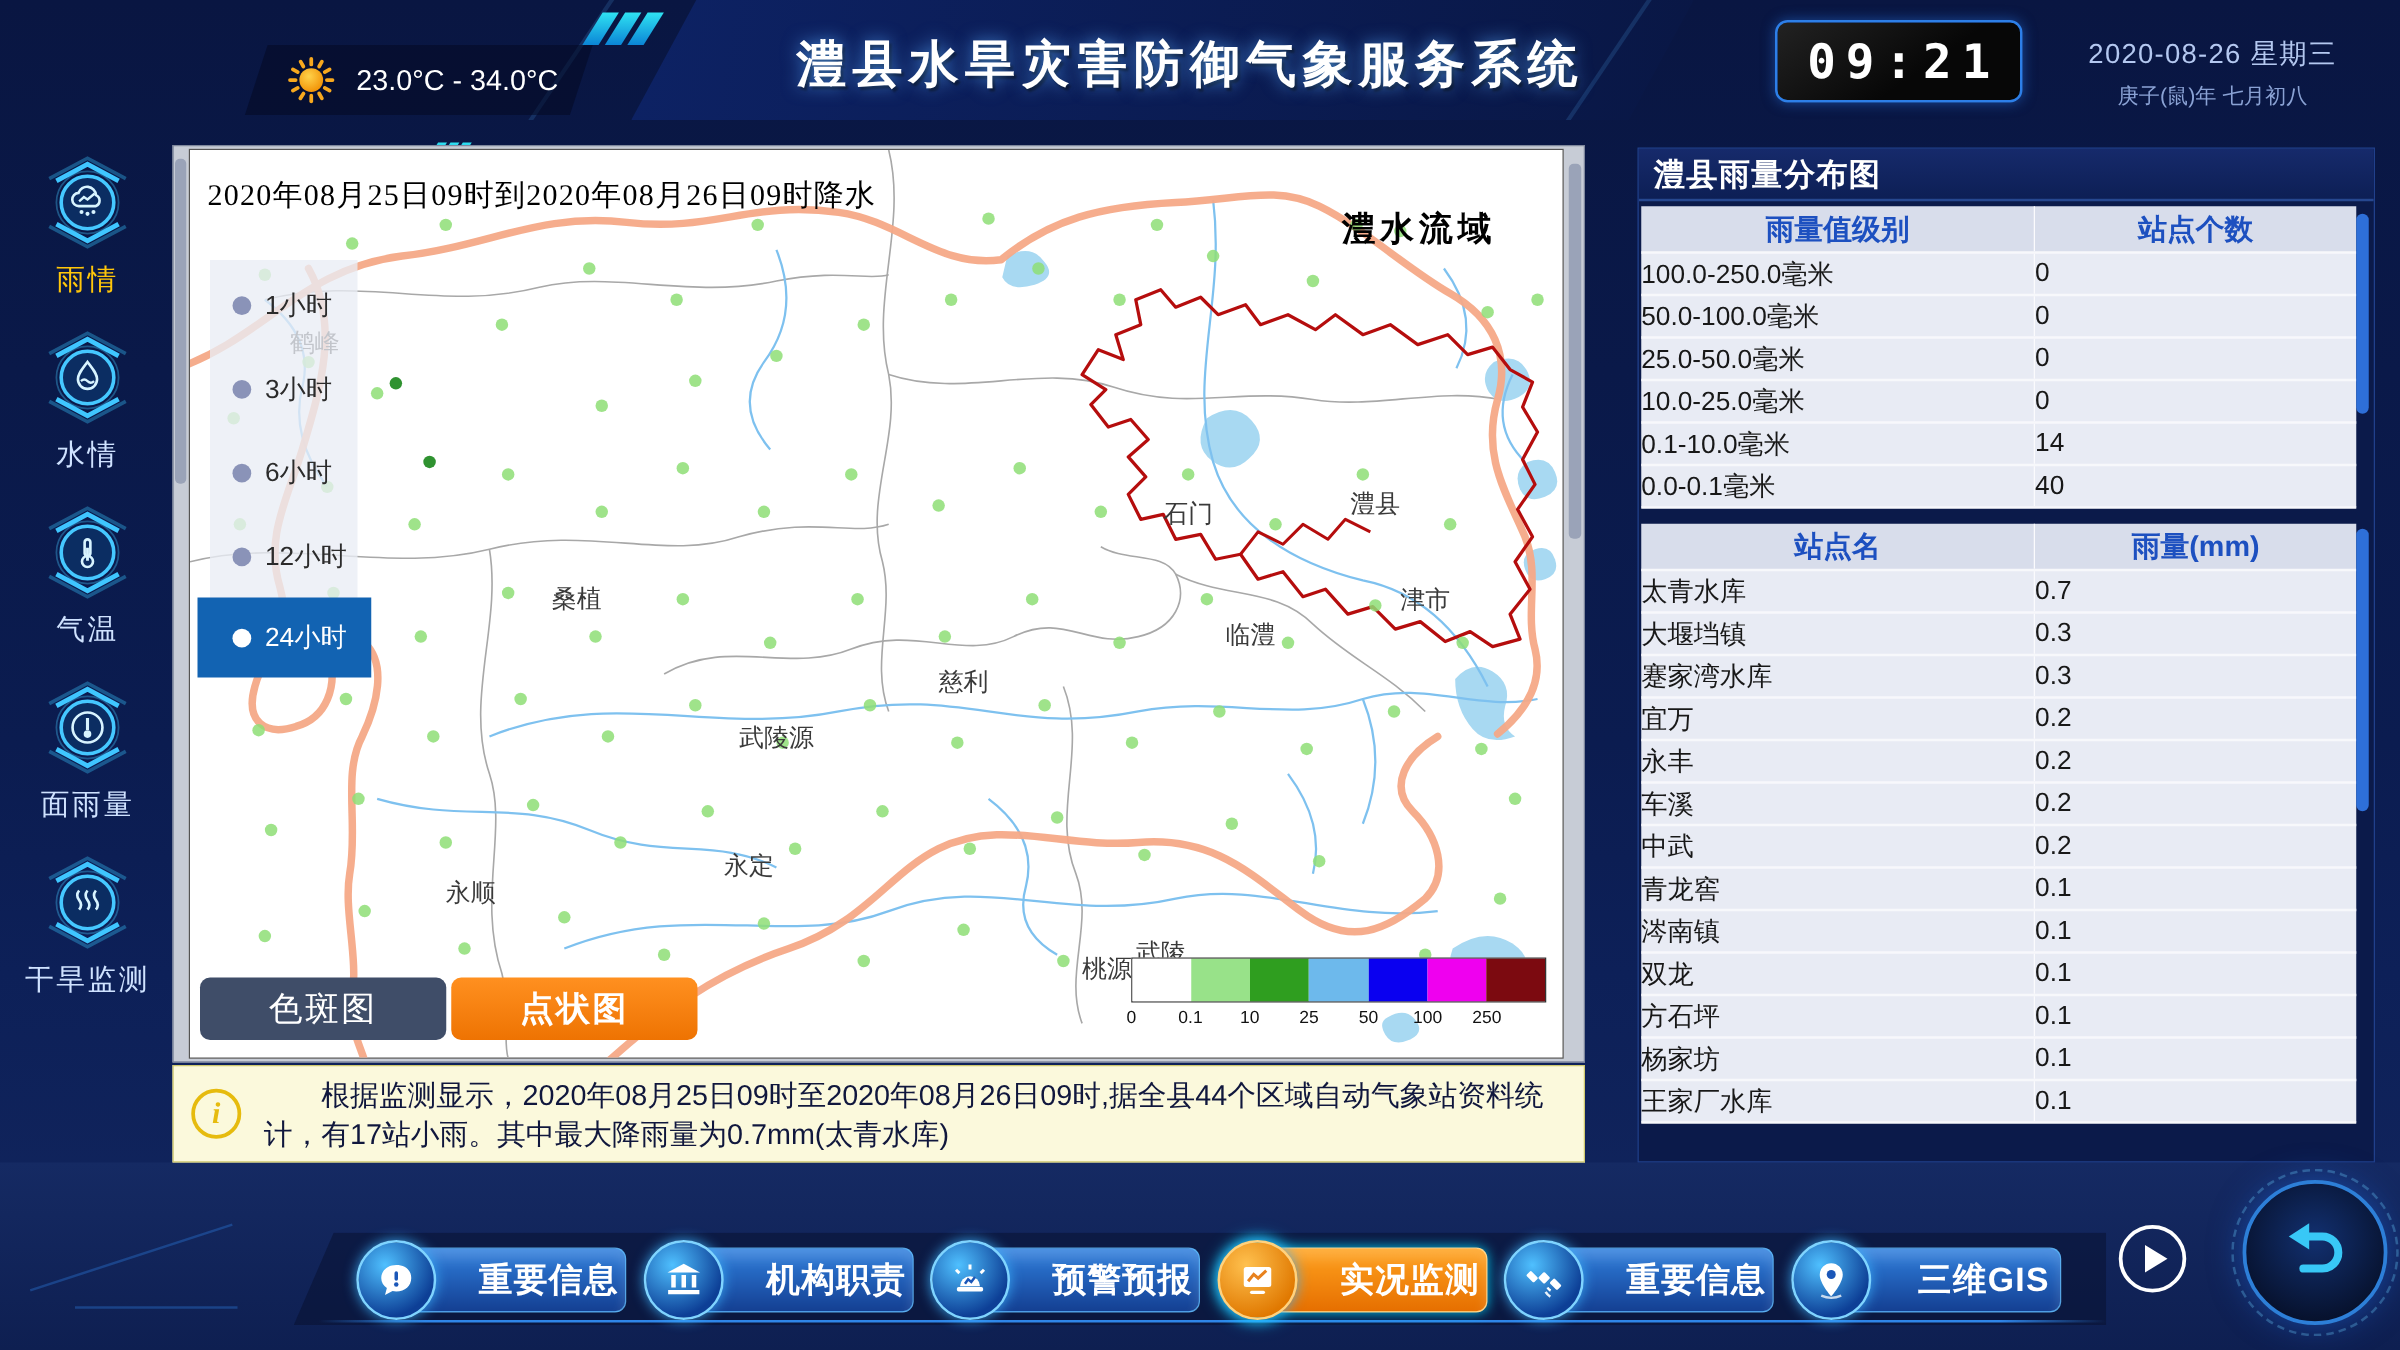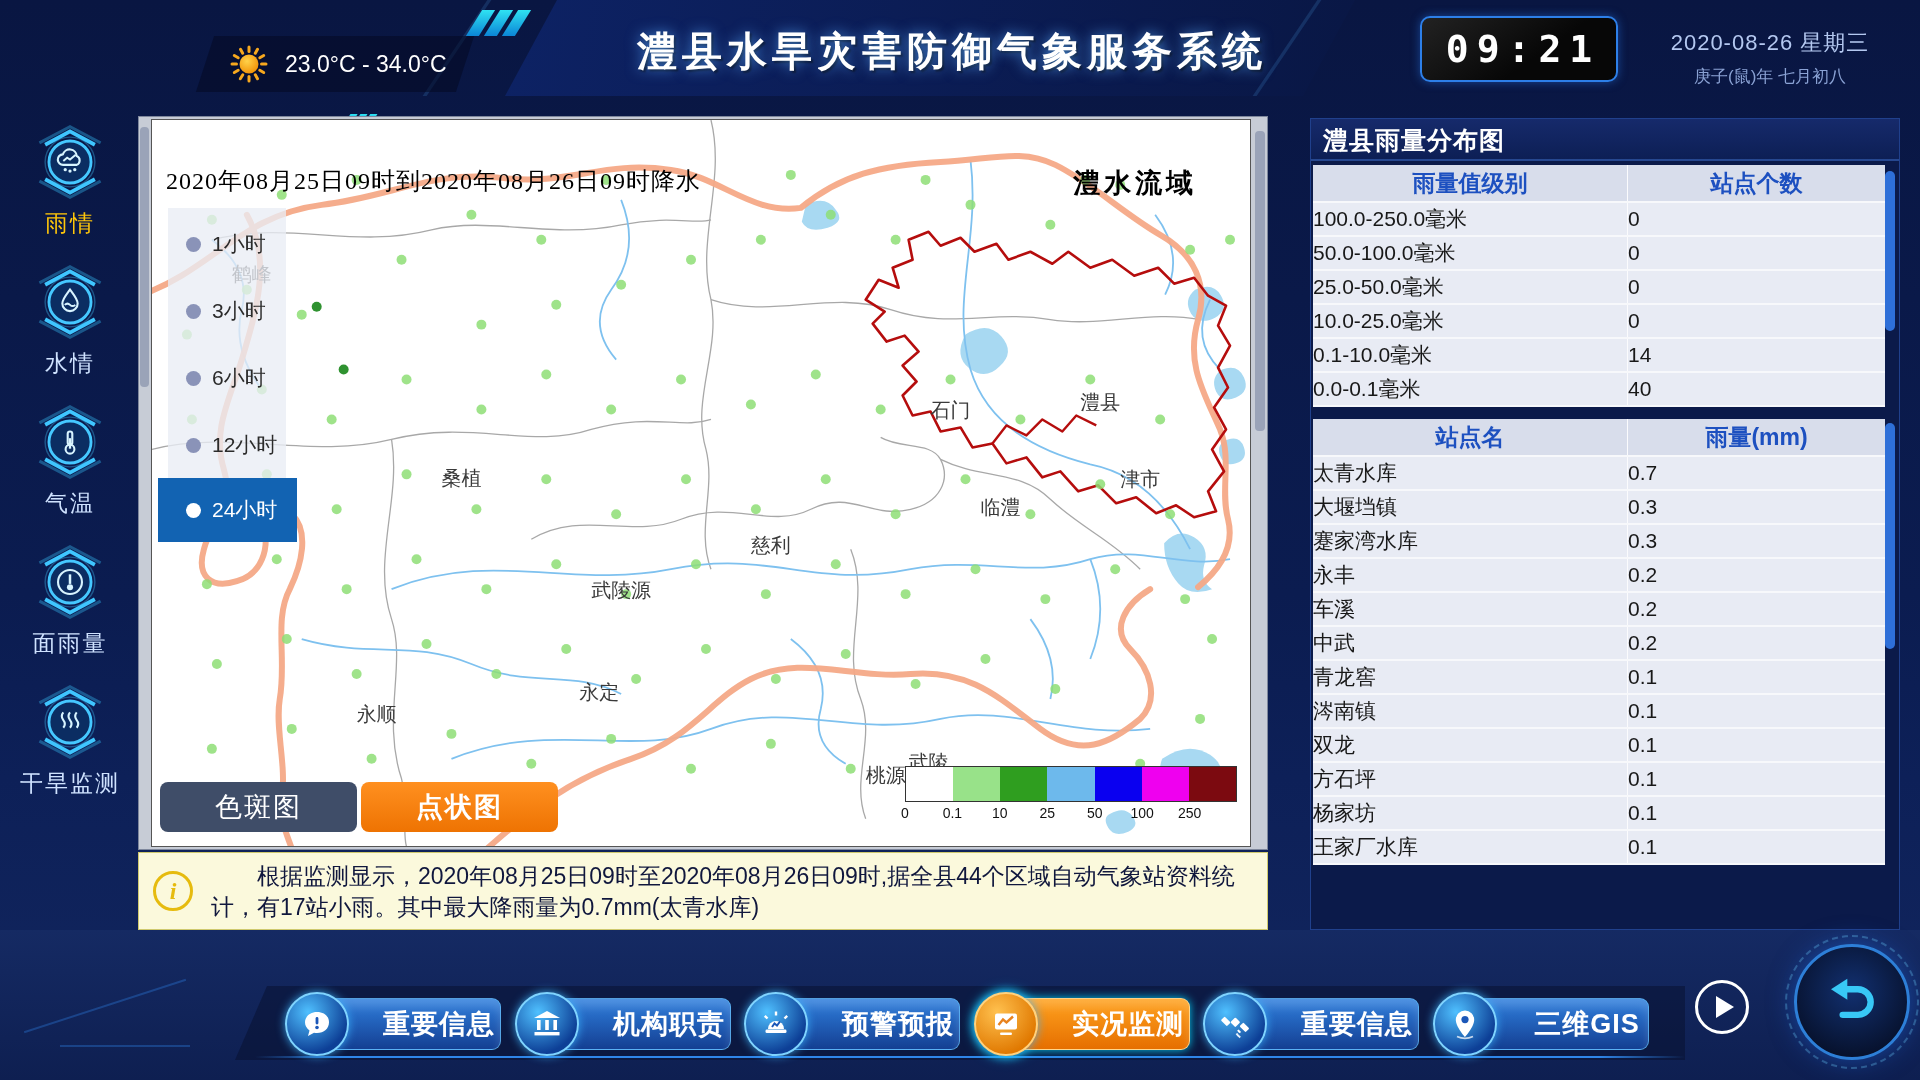--- a/index.html
+++ b/index.html
@@ -47,21 +47,21 @@
   .sb-item.active .sb-label { color:#ffc60a; }
 
   
   .map-wrap { position:absolute; left:138px; top:116px; width:1130px; height:734px;
     background:#c7ccd6; border:1px solid #7e879c; }
   .map-scroll-thumb { position:absolute; background:#9aa3b8; border-radius:4px; }
   .map-panel { position:absolute; left:12px; top:2px; width:1100px; height:728px;
     background:#fff; border:1px solid #555; overflow:hidden; }
   .map-canvas { position:absolute; inset:0; }
   .map-title { position:absolute; left:14px; top:20px; color:#000; font-size:24px;
-    font-family:"Liberation Serif","DejaVu Serif",serif; letter-spacing:1px;margin-top:25px; }
+    font-family:"Liberation Serif","DejaVu Serif",serif; letter-spacing:1px; }
   .time-panel { position:absolute; left:16px; top:88px; width:140px; height:340px; }
   .time-panel-bg { position:absolute; left:0; top:0; width:118px; height:274px;
     background:rgba(233,237,245,.78); }
   .time-row { position:absolute; left:0; width:118px; height:44px; display:flex;
     align-items:center; padding-left:18px; cursor:pointer; }
   .time-dot { width:15px; height:15px; border-radius:50%; background:#8a93b8; margin-right:11px; flex:none; }
   .time-label { font-size:21px; color:#2b2b2b; }
   .time-row.active { left:-10px; width:139px; height:64px; background:#1263b2; padding-left:28px; }
   .time-row.active .time-dot { background:#fff; }
   .time-row.active .time-label { color:#fff; }
@@ -550,20 +550,24 @@
           </tr>
           <tr>
             <td>大堰垱镇</td>
             <td>0.3</td>
           </tr>
           <tr>
             <td>蹇家湾水库</td>
             <td>0.3</td>
           </tr>
           <tr>
+            <td>宜万</td>
+            <td>0.2</td>
+          </tr>
+          <tr>
             <td>永丰</td>
             <td>0.2</td>
           </tr>
           <tr>
             <td>车溪</td>
             <td>0.2</td>
           </tr>
           <tr>
             <td>中武</td>
             <td>0.2</td>

